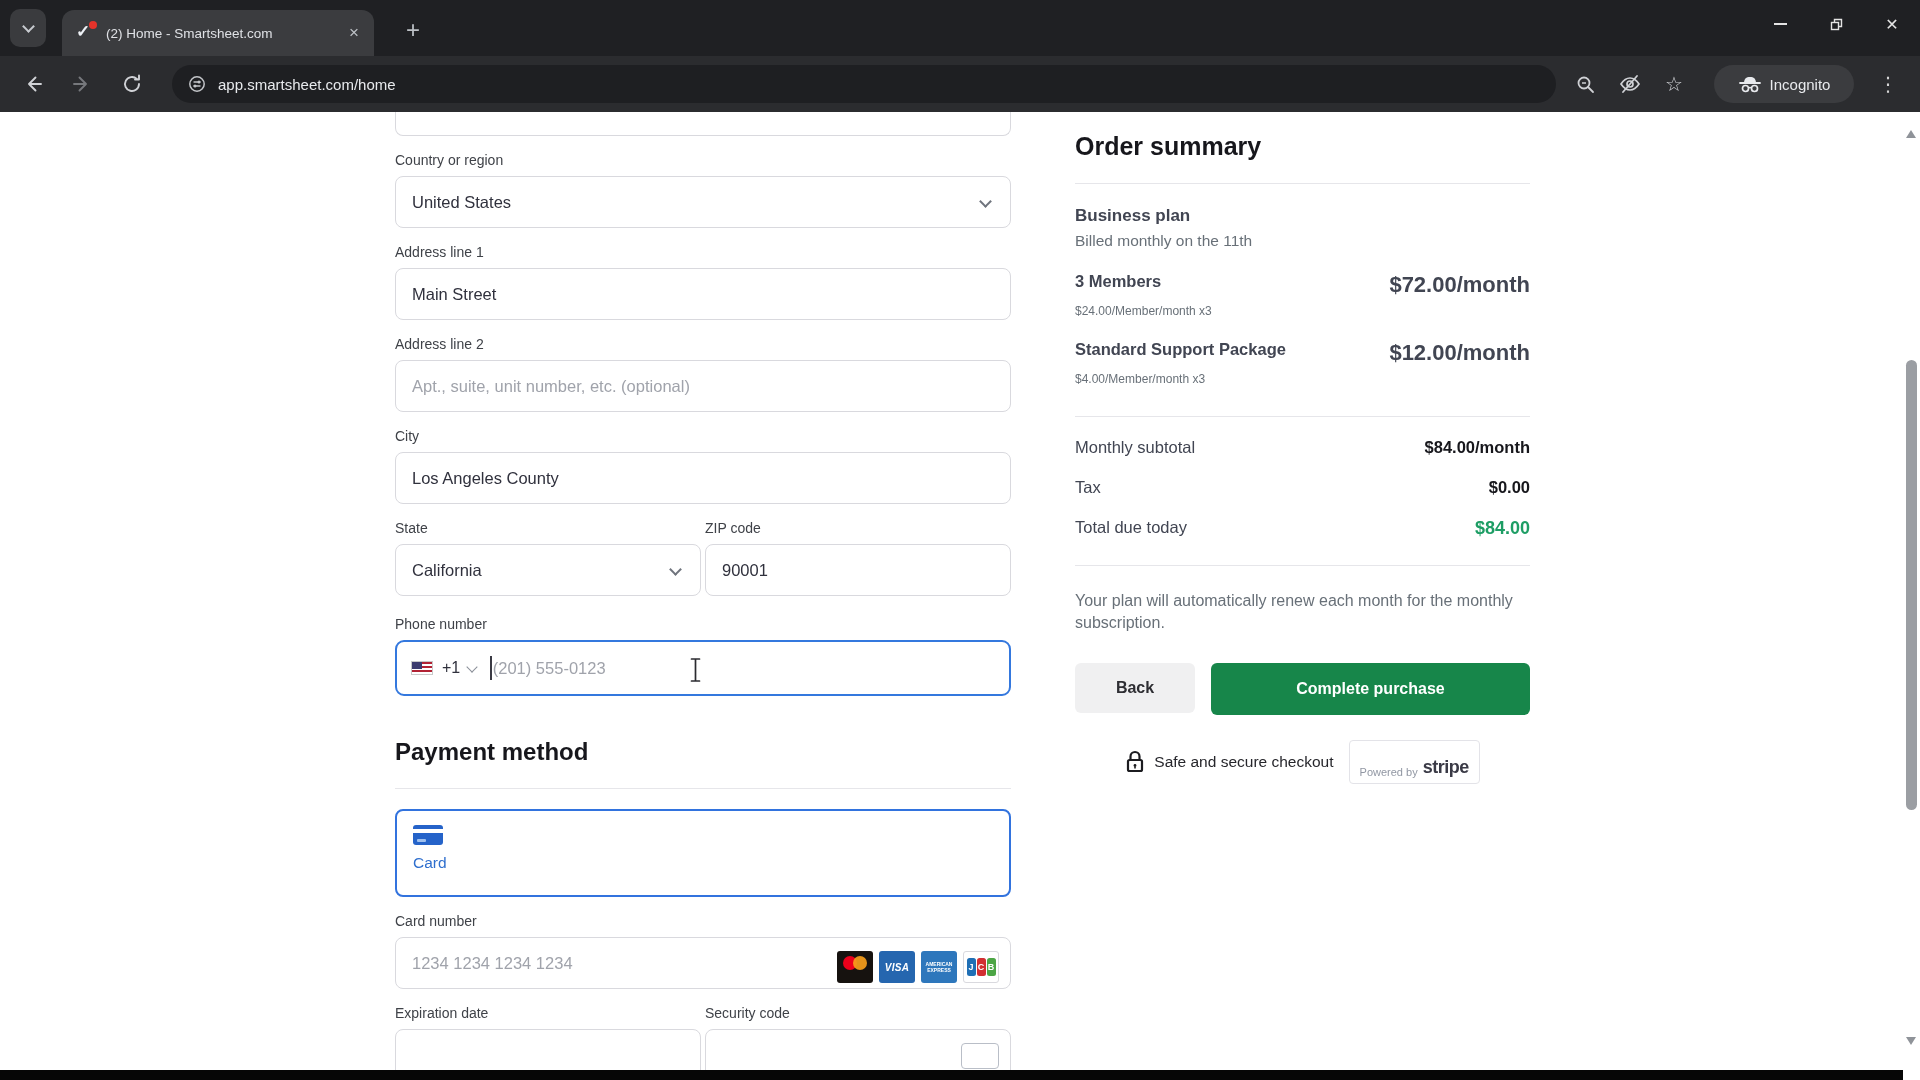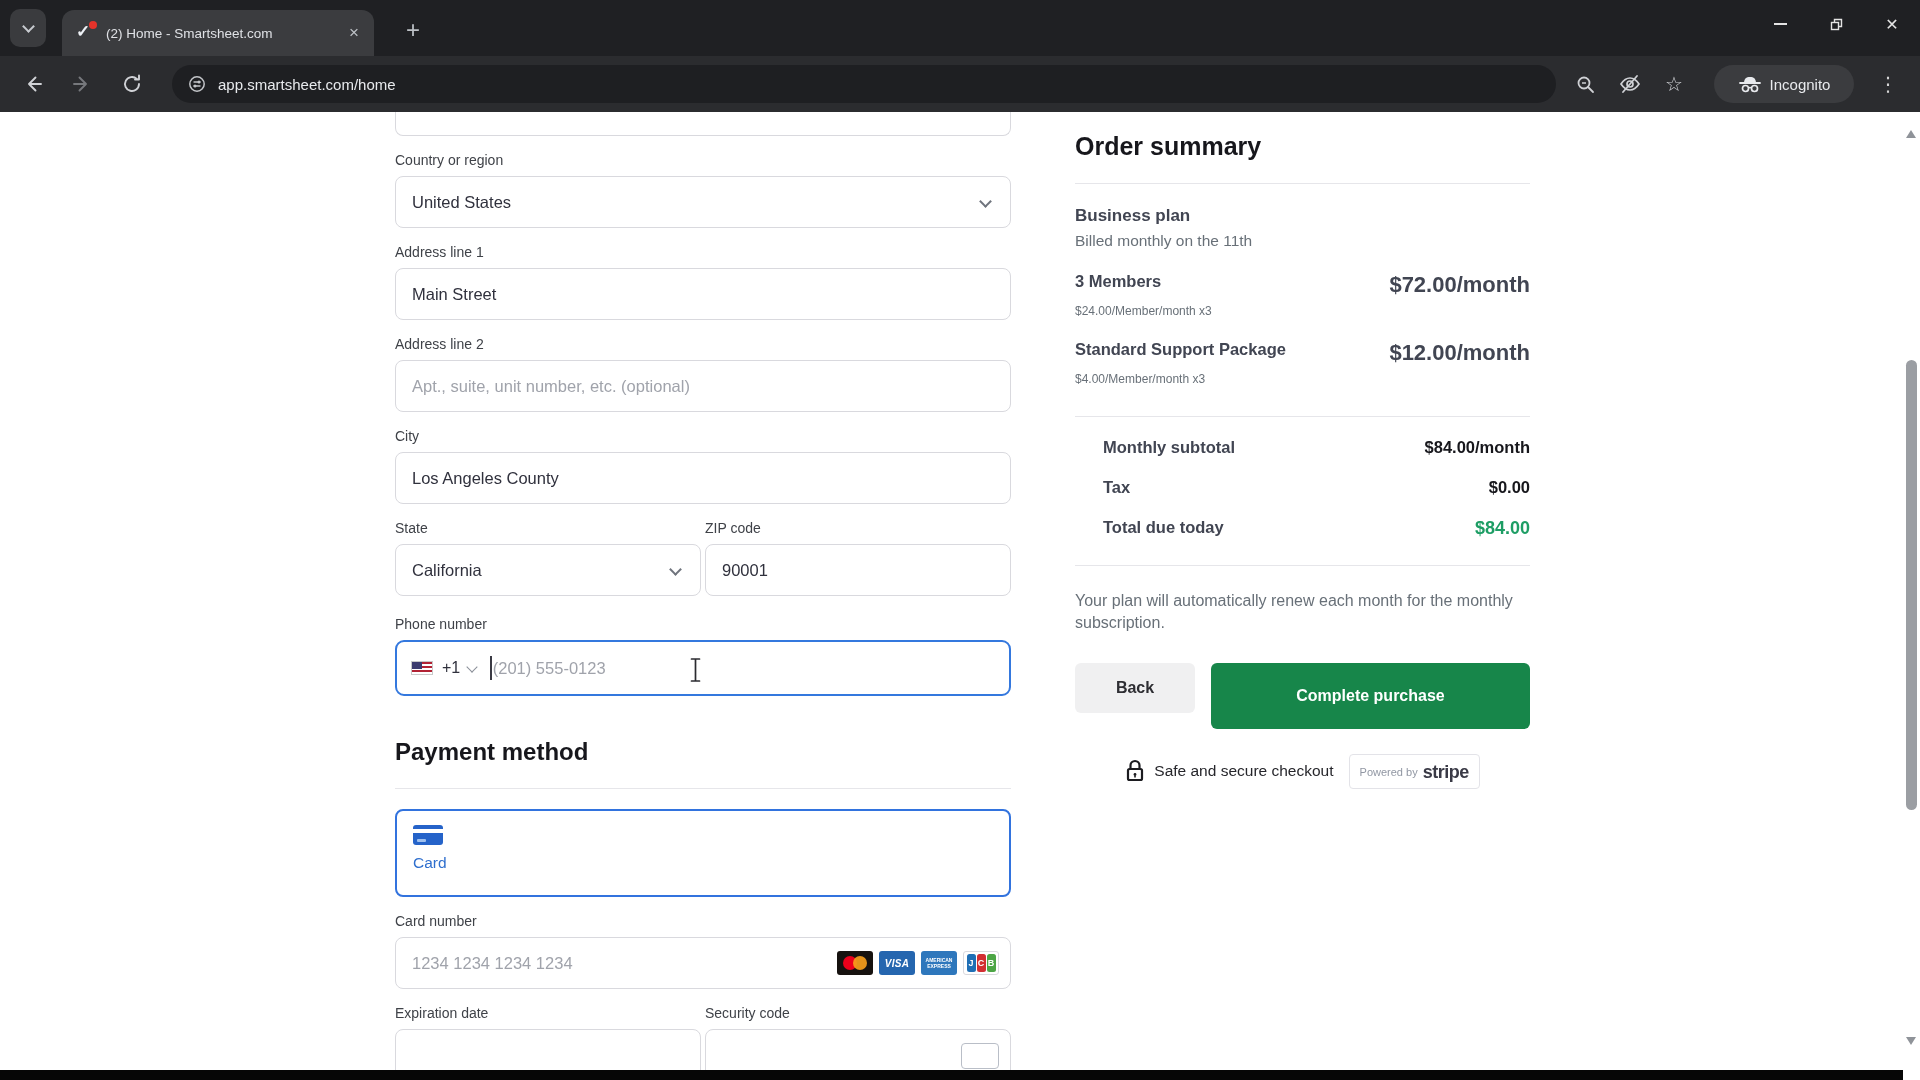--- a/index.html
+++ b/index.html
@@ -79,21 +79,21 @@
   .tile-card { border:2px solid #3273de; }
   .tile-card .tile-label { color:#2f6fce; font-weight:400; }
   .tile-bank { border:1px solid #e0e0e3; }
   .tile-bank .tile-label { color:#30313d; }
   .cardicon { position:relative; width:30px; height:20px; background:#2563c9; border-radius:3px; }
   .cardicon::after { content:""; position:absolute; left:0; top:4px; width:30px; height:4px; background:#fff; }
   .cardicon::before { content:""; position:absolute; left:4px; bottom:3px; width:9px; height:3px; background:#9fc0ee; border-radius:1px; }
 
   .cardnum-wrap { position:relative; }
   .brand-row { position:absolute; right:12px; top:14px; display:flex; gap:6px; }
-  .brand { width:36px; height:24px; border-radius:3px; display:flex; align-items:center; justify-content:center; }
+  .brand { width:36px; height:32px; border-radius:3px; display:flex; align-items:center; justify-content:center; }
   .brand-mc { background:#16120f; position:relative; }
   .brand-mc .c1 { position:absolute; left:6px; top:5px; width:14px; height:14px; border-radius:50%; background:#eb001b; }
   .brand-mc .c2 { position:absolute; right:6px; top:5px; width:14px; height:14px; border-radius:50%; background:#f79e1b; opacity:.92; }
   .brand-visa { background:#2566af; color:#fff; font-size:10px; font-weight:700; font-style:italic; letter-spacing:.3px; }
   .brand-amex { background:#2e77bc; color:#fff; font-size:5px; font-weight:700; text-align:center; line-height:6px; }
   .brand-jcb { background:#fff; border:1px solid #d9d9de; gap:1px; padding:2px; }
   .jcb-stripe { width:9px; height:18px; border-radius:2.5px; color:#fff; font-size:9px; font-weight:700;
     display:flex; align-items:center; justify-content:center; }
   .jcb-j { background:#1f6fb5; } .jcb-c { background:#d22f32; } .jcb-b { background:#4ca545; }
 
@@ -104,33 +104,33 @@
   .summary-col { position:absolute; left:1075px; top:8px; width:455px; }
   .summary-heading { font-size:25px; font-weight:700; color:#17171c; margin-top:12px; }
   .s-divider { height:1px; background:#e6e6ea; margin-top:22px; }
   .plan-name { font-size:17px; font-weight:700; color:#414552; margin-top:22px; }
   .plan-sub { font-size:15.5px; color:#687078; margin-top:6px; }
   .item-row { display:flex; justify-content:space-between; margin-top:22px; }
   .item-name { font-size:16.5px; font-weight:700; color:#414552; }
   .item-price { font-size:22px; font-weight:700; color:#414552; }
   .item-detail { font-size:12px; color:#687078; margin-top:6px; }
   .tot-row { display:flex; justify-content:space-between; margin-top:21px; }
-  .tot-label { font-size:16.5px; font-weight:700; color:#414552;margin-left:28px; }
+  .tot-label { font-size:16.5px; font-weight:400; color:#414552; }
   .tot-value { font-size:16.5px; font-weight:700; color:#17171c; }
   .grand { color:#1d9d64; font-size:18px; }
   .renew-note { font-size:16px; color:#687078; margin-top:24px; width:448px; line-height:1.4; }
   .btn-row { display:flex; gap:16px; margin-top:28px; }
   .btn-back { width:120px; height:50px; background:#f0f0f1; border:none; border-radius:6px;
     font-size:16px; font-weight:700; color:#2e2e33; cursor:pointer; font-family:"Liberation Sans",sans-serif; }
-  .btn-purchase { flex:1; height:66px; background:#17864a; border:none; border-radius:6px;
+  .btn-purchase { flex:1; height:52px; background:#17864a; border:none; border-radius:6px;
     font-size:16px; font-weight:700; color:#fff; cursor:pointer; font-family:"Liberation Sans",sans-serif; }
   .secure-row { display:flex; align-items:center; justify-content:center; gap:9px; margin-top:25px; }
   .secure-text { font-size:15.5px; color:#26262b; }
-  .stripe-badge { display:flex; align-items:center; border:1px solid #e3e3e8; border-radius:4px;
-    padding:7px 10px 5px; margin-left:6px; }
+  .stripe-badge { display:flex; align-items:flex-end; border:1px solid #e3e3e8; border-radius:4px;
+    padding:16px 10px 5px; margin-left:6px; }
   .powered-by { font-size:11px; color:#9197a3; }
   .stripe-word { font-size:18px; font-weight:800; color:#3a3a46; margin-left:5px; letter-spacing:-.5px; }
 
   
   .scrollbar { position:absolute; right:0; top:0; width:17px; height:968px; background:#fff; }
   .sb-up { position:absolute; left:3px; top:18px; width:0; height:0;
     border-left:5.5px solid transparent; border-right:5.5px solid transparent; border-bottom:8px solid #8f9399; }
   .sb-thumb { position:absolute; left:3px; top:248px; width:11px; height:450px; background:#9b9ea3; border-radius:6px; }
   .sb-down { position:absolute; left:3px; top:925px; width:0; height:0;
     border-left:5.5px solid transparent; border-right:5.5px solid transparent; border-top:8px solid #8f9399; }

